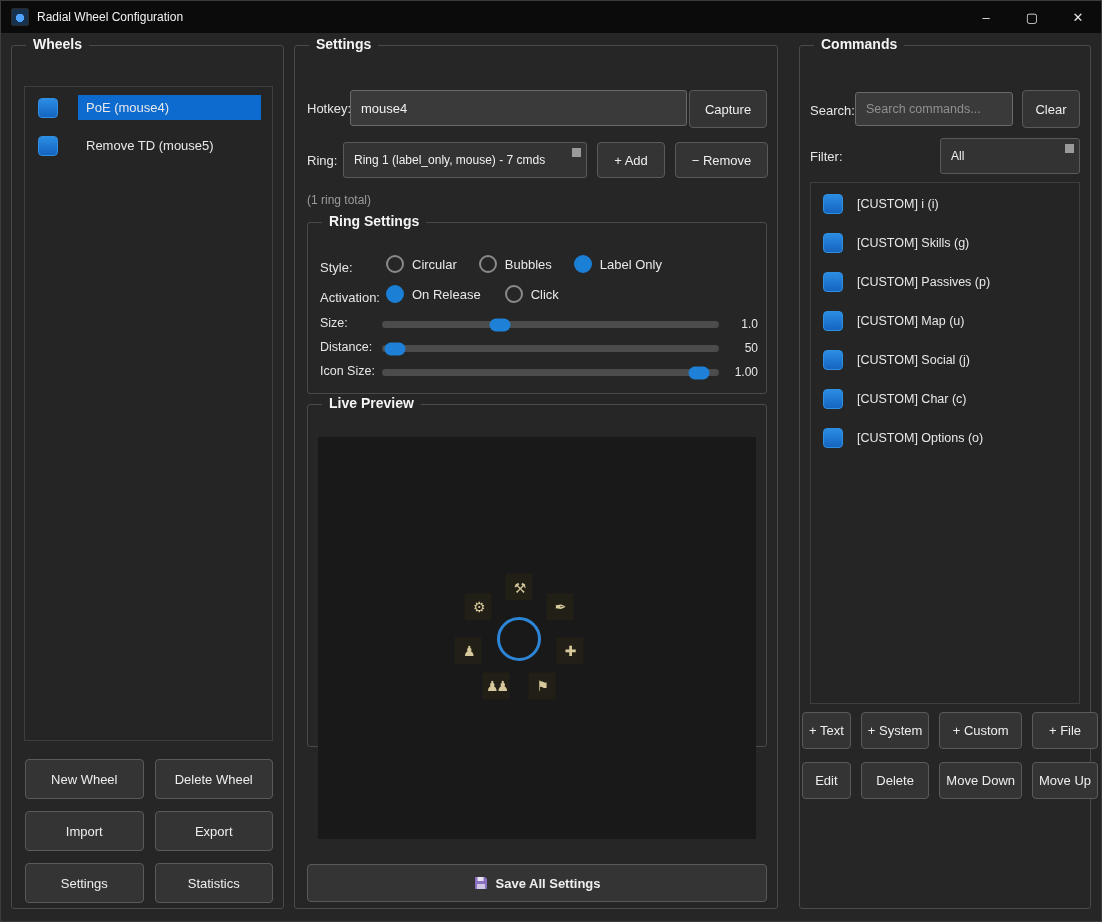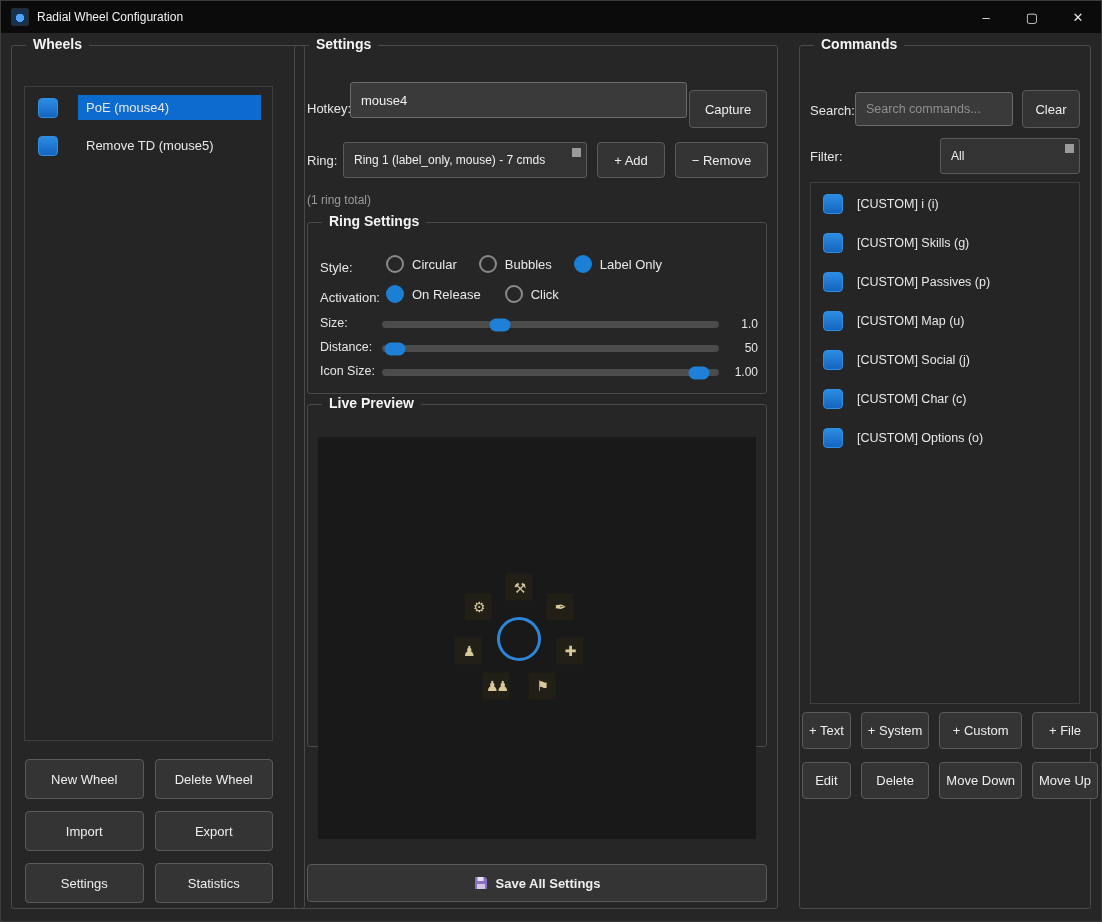--- a/index.html
+++ b/index.html
@@ -73,21 +73,21 @@
   <div class="titlebar">
     <span class="app-icon"></span>
     <span class="title-text">Radial Wheel Configuration</span>
     <div class="win-controls">
       <span class="win-btn">–</span>
       <span class="win-btn">▢</span>
       <span class="win-btn">✕</span>
     </div>
   </div>
 
-  <div class="group" style="left:10px;top:44px;width:294px;height:864px;">
+  <div class="group" style="left:10px;top:44px;width:273px;height:864px;">
     <span class="group-label">Wheels</span>
 
     <div class="listbox" style="left:12px;top:40px;width:249px;height:655px;">
 
         <div class="wheel-row">
           <span class="check"></span>
           <span class="wheel-label selected">PoE (mouse4)</span>
         </div>
 
         <div class="wheel-row">
@@ -109,21 +109,21 @@
         <button class="btn">Settings</button>
 
         <button class="btn">Statistics</button>
       </div>
   </div>
 
   <div class="group" style="left:293px;top:44px;width:484px;height:864px;">
     <span class="group-label">Settings</span>
 
     <span class="flabel" style="left:12px;top:55px;">Hotkey:</span>
-    <input class="input" style="left: 55px; top: 36px; width: 337px; height: 36px;" value="mouse4">
+    <input class="input" style="left: 55px; top: 44px; width: 337px; height: 36px;" value="mouse4">
     <button class="btn" style="position:absolute;left:394px;top:44px;width:78px;height:38px;">Capture</button>
 
     <span class="flabel" style="left:12px;top:107px;">Ring:</span>
     <div class="combo" style="left:48px;top:96px;width:244px;height:36px;">
       <span class="combo-value">Ring 1 (label_only, mouse) - 7 cmds</span>
       <span class="combo-indicator"></span>
     </div>
     <button class="btn" style="position:absolute;left:302px;top:96px;width:68px;height:36px;">+ Add</button>
     <button class="btn" style="position:absolute;left:380px;top:96px;width:93px;height:36px;">− Remove</button>
 

